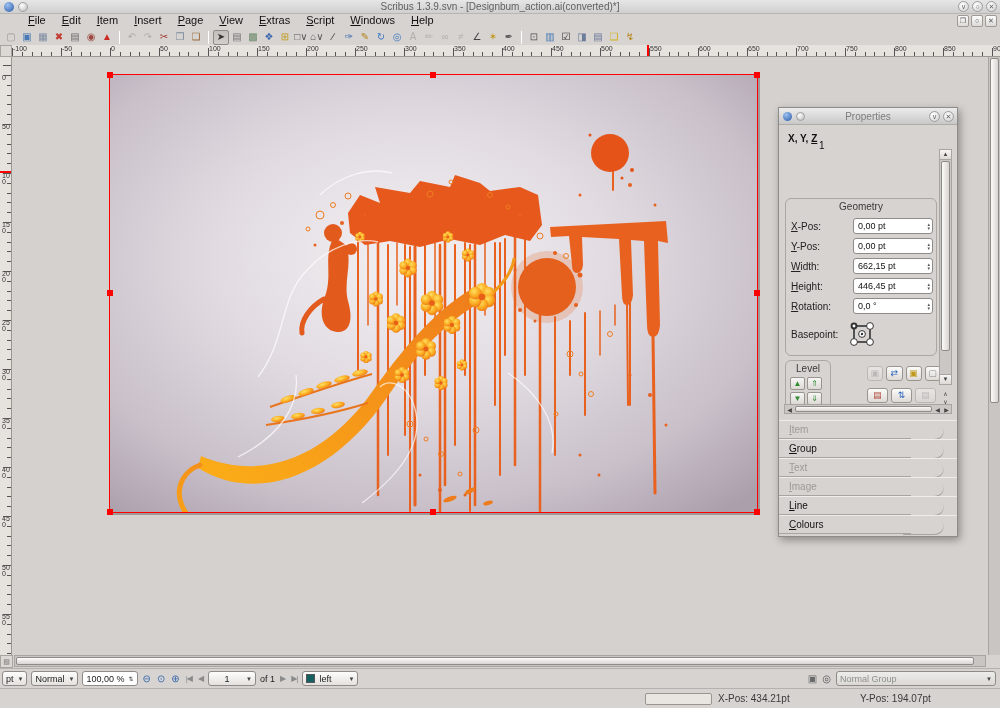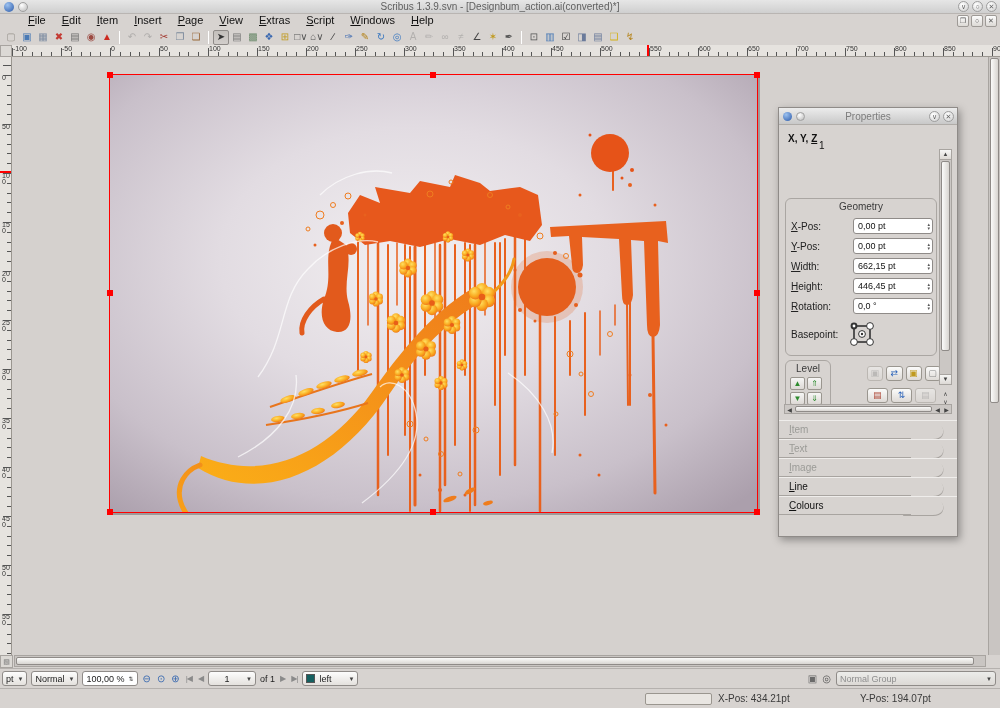--- a/index.html
+++ b/index.html
@@ -635,20 +635,25 @@
       <span class="harrow">▶</span>
     </div>
 
     <div id="ptabs">
       <div class="ptab" data-state="false">
         <span class="ptab-label u-first">Item</span>
         <span class="ptab-line"></span>
         <span class="ptab-curve"></span>
       </div>
 
+      <div class="ptab" data-state="true">
+        <span class="ptab-label u-first">Group</span>
+        <span class="ptab-line"></span>
+        <span class="ptab-curve"></span>
+      </div>
 
       <div class="ptab" data-state="false">
         <span class="ptab-label u-first">Text</span>
         <span class="ptab-line"></span>
         <span class="ptab-curve"></span>
       </div>
 
       <div class="ptab" data-state="false">
         <span class="ptab-label u-first">Image</span>
         <span class="ptab-line"></span>

